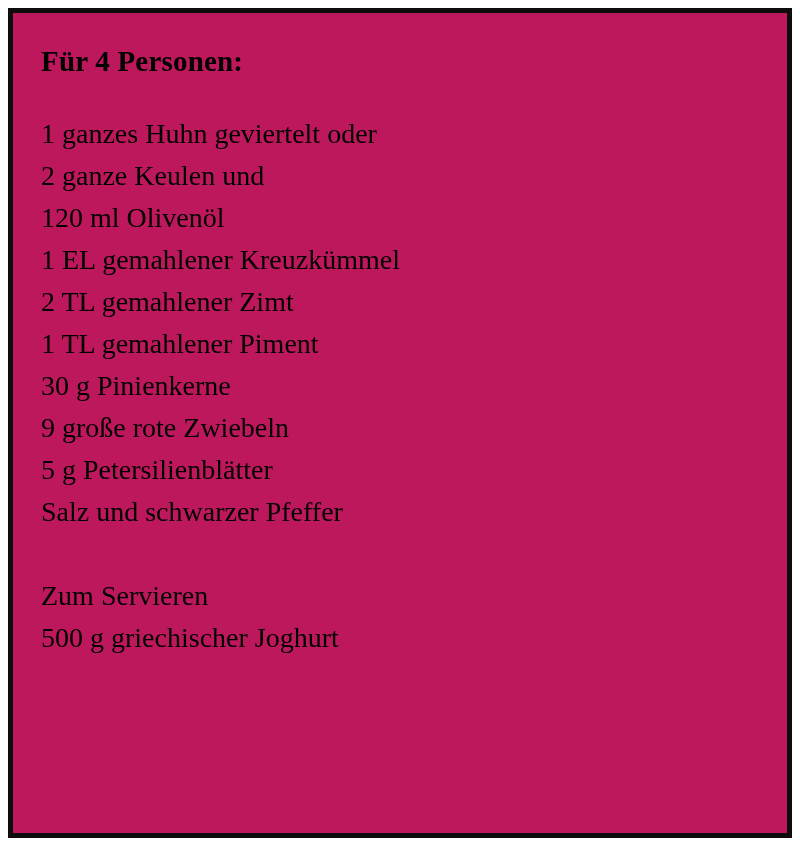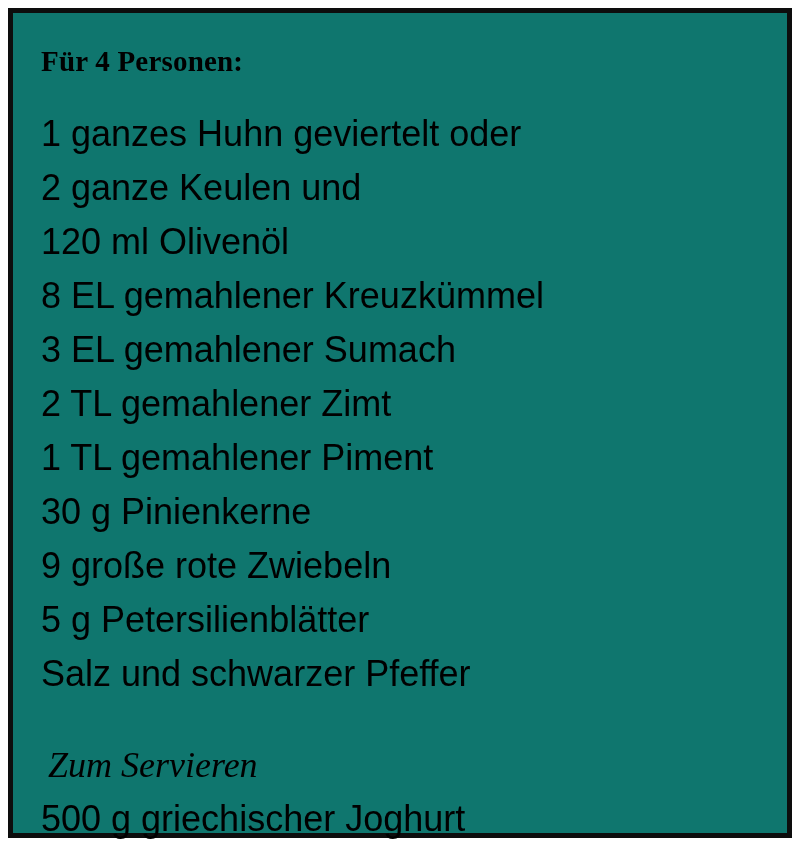--- a/index.html
+++ b/index.html
@@ -18,70 +18,67 @@
     width: 800px;
     height: 846px;
     padding: 8px;
     background: #ffffff;
   }
   .recipe-box {
     box-sizing: border-box;
     width: 100%;
     height: 100%;
     border: 5px solid #0d0d0d;
-    background: #0f766e;
+    background: #be185d;
     padding: 30px 40px 20px 28px;
   }
   .section-heading {
     font-family: "Liberation Serif", serif;
     font-weight: bold;
     font-size: 29px;
     line-height: 1.25;
     margin: 0 0 34px 0;
     letter-spacing: 0.2px;
   }
   .ingredient-list,
   .serving-list {
     list-style: none;
     margin: 0;
     padding: 0;
   }
   .ingredient-list li,
   .serving-list li {
-    font-family: Liberation Sans, sans-serif;
-    font-size: 36px;
+    font-family: Liberation Serif, serif;
+    font-size: 28px;
     line-height: 42px;
     white-space: nowrap;
-    margin-top: 12px;
   }
   .serving-heading {
     font-family: "Liberation Serif", serif;
-    font-size: 36px;
+    font-size: 28px;
     line-height: 42px;
-    margin: 7px;
-    font-style: italic;
+    margin: 0;
   }
   .spacer-block {
     height: 42px;
   }
 </style>
 </head>
 <body>
 
 <div class="page">
   <div class="recipe-box">
 
     <h1 class="section-heading">Für 4 Personen:</h1>
 
     <ul class="ingredient-list">
       <li>1 ganzes Huhn geviertelt oder</li>
       <li>2 ganze Keulen und</li>
       <li>120 ml Olivenöl</li>
-      <li>8 EL gemahlener Kreuzkümmel</li>
-      <li>3 EL gemahlener Sumach</li>
+      <li>1 EL gemahlener Kreuzkümmel</li>
       <li>2 TL gemahlener Zimt</li>
       <li>1 TL gemahlener Piment</li>
       <li>30 g Pinienkerne</li>
       <li>9 große rote Zwiebeln</li>
       <li>5 g Petersilienblätter</li>
       <li>Salz und schwarzer Pfeffer</li>
     </ul>
 
     <div class="spacer-block"></div>
 

